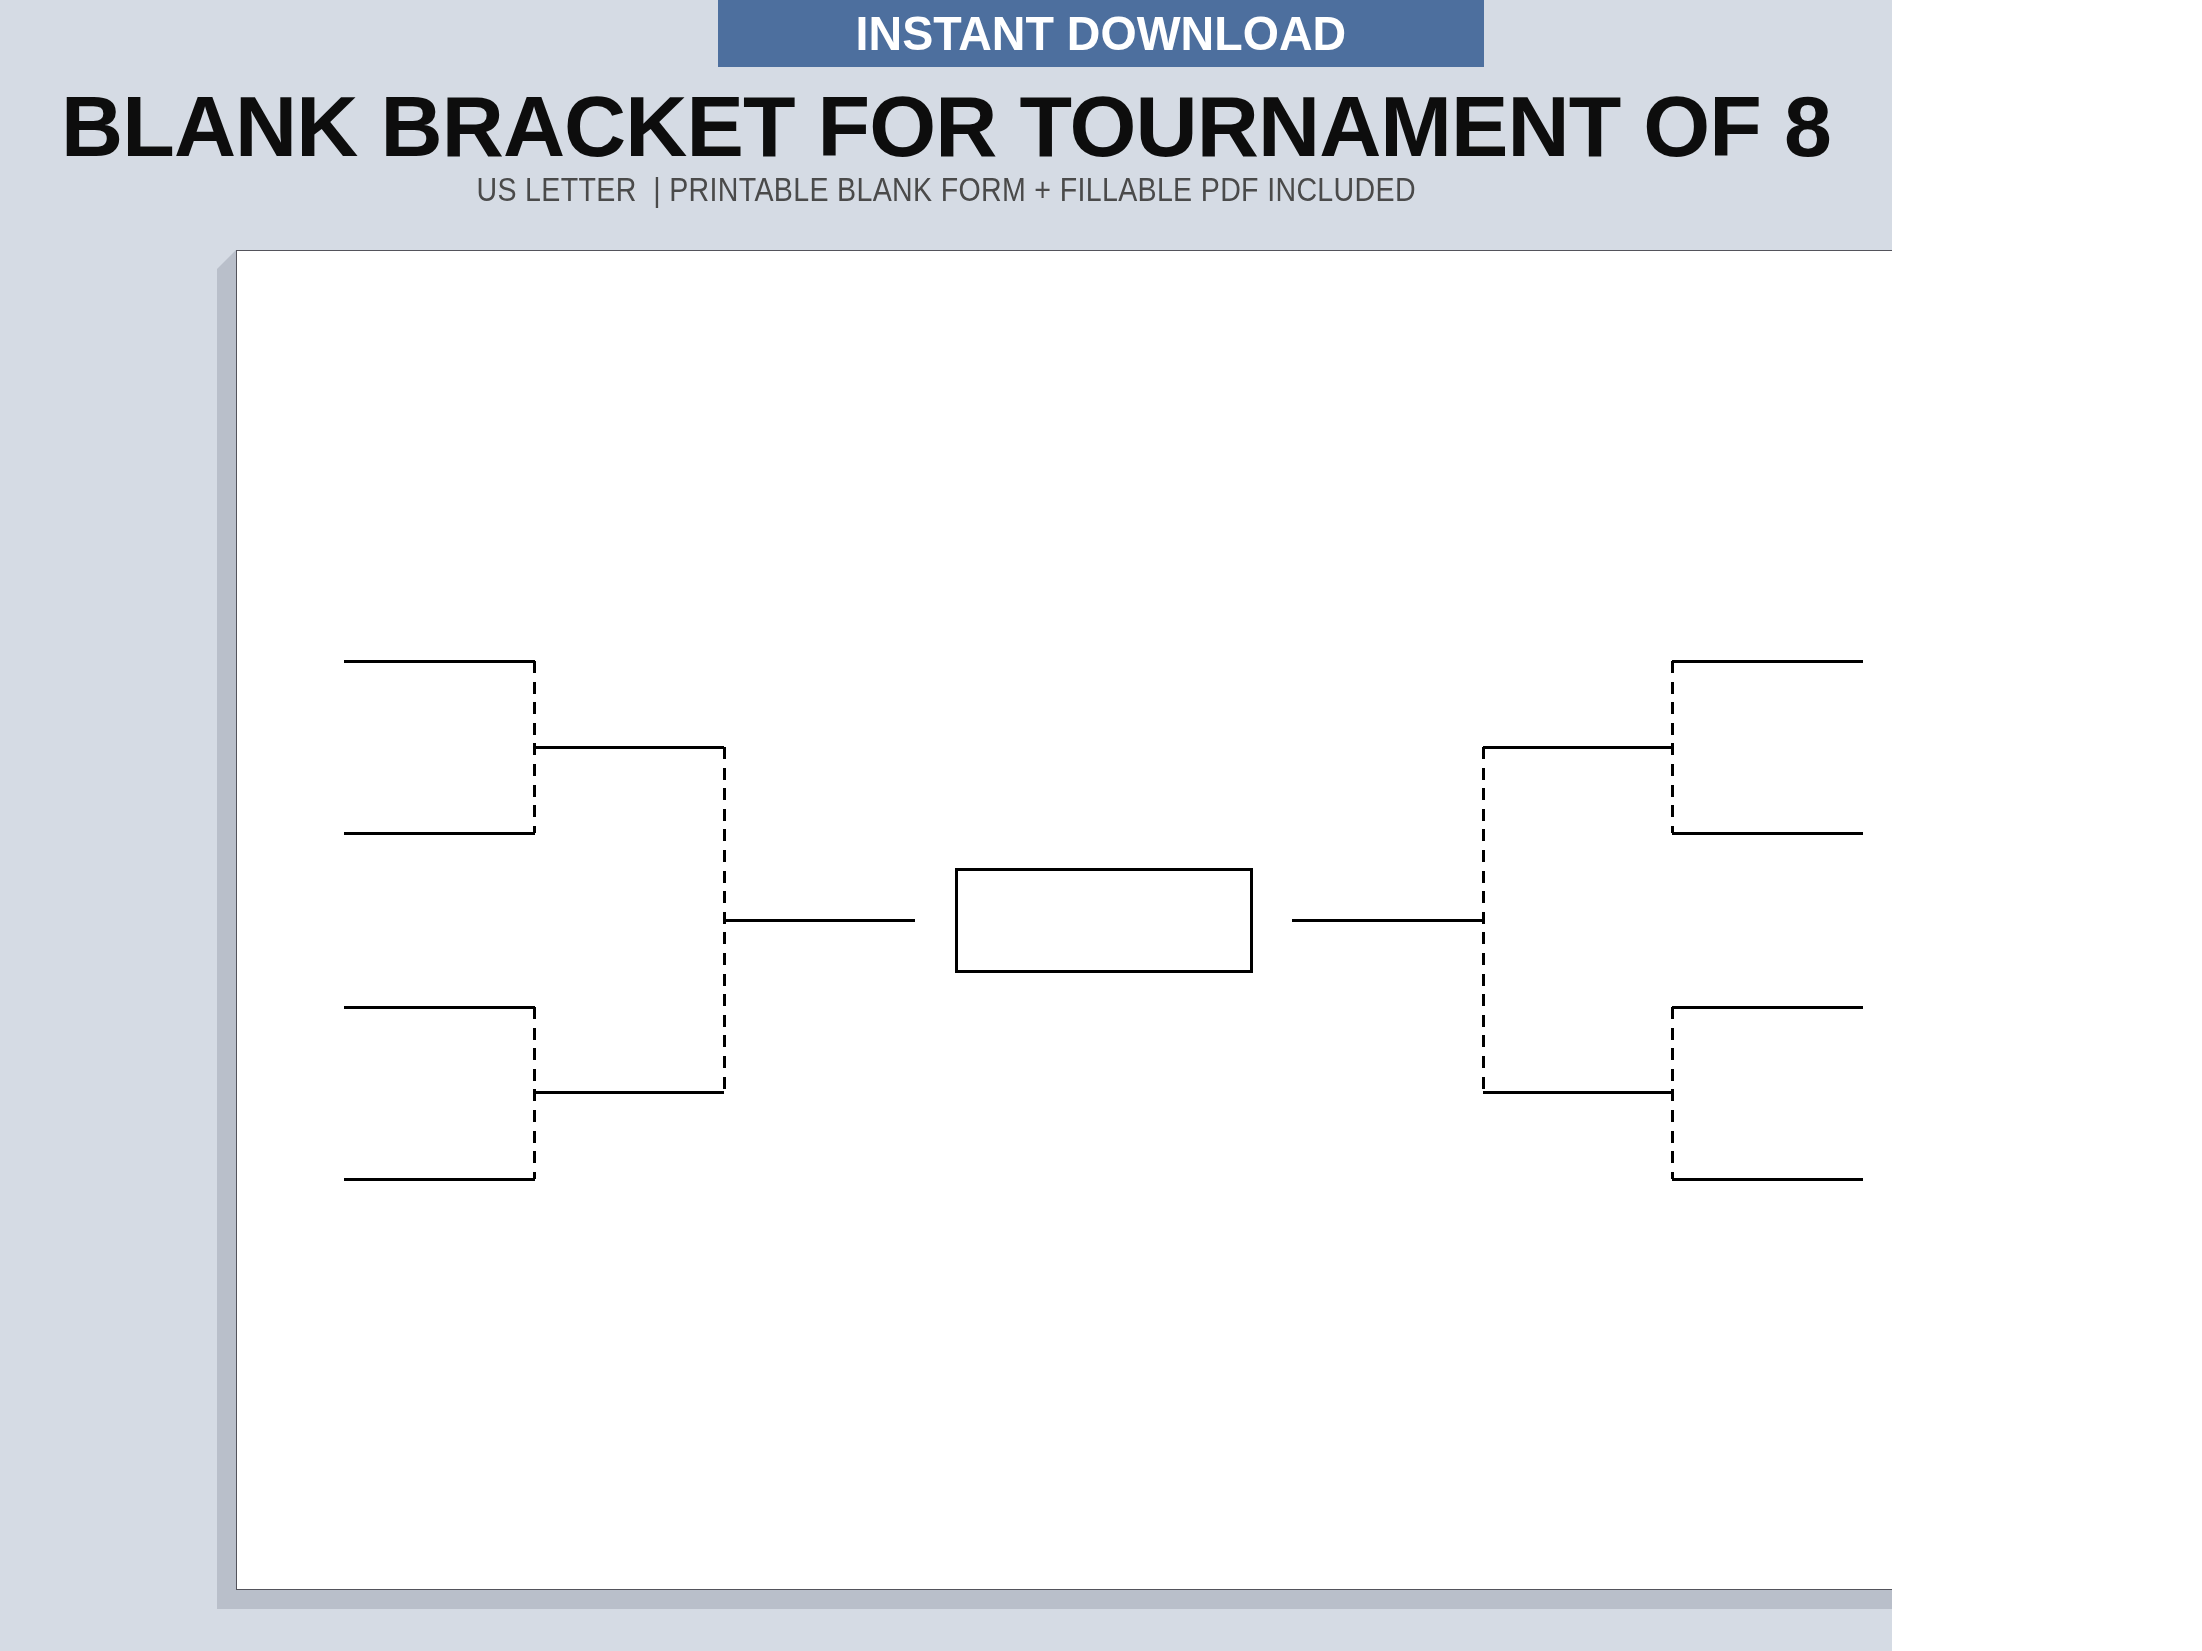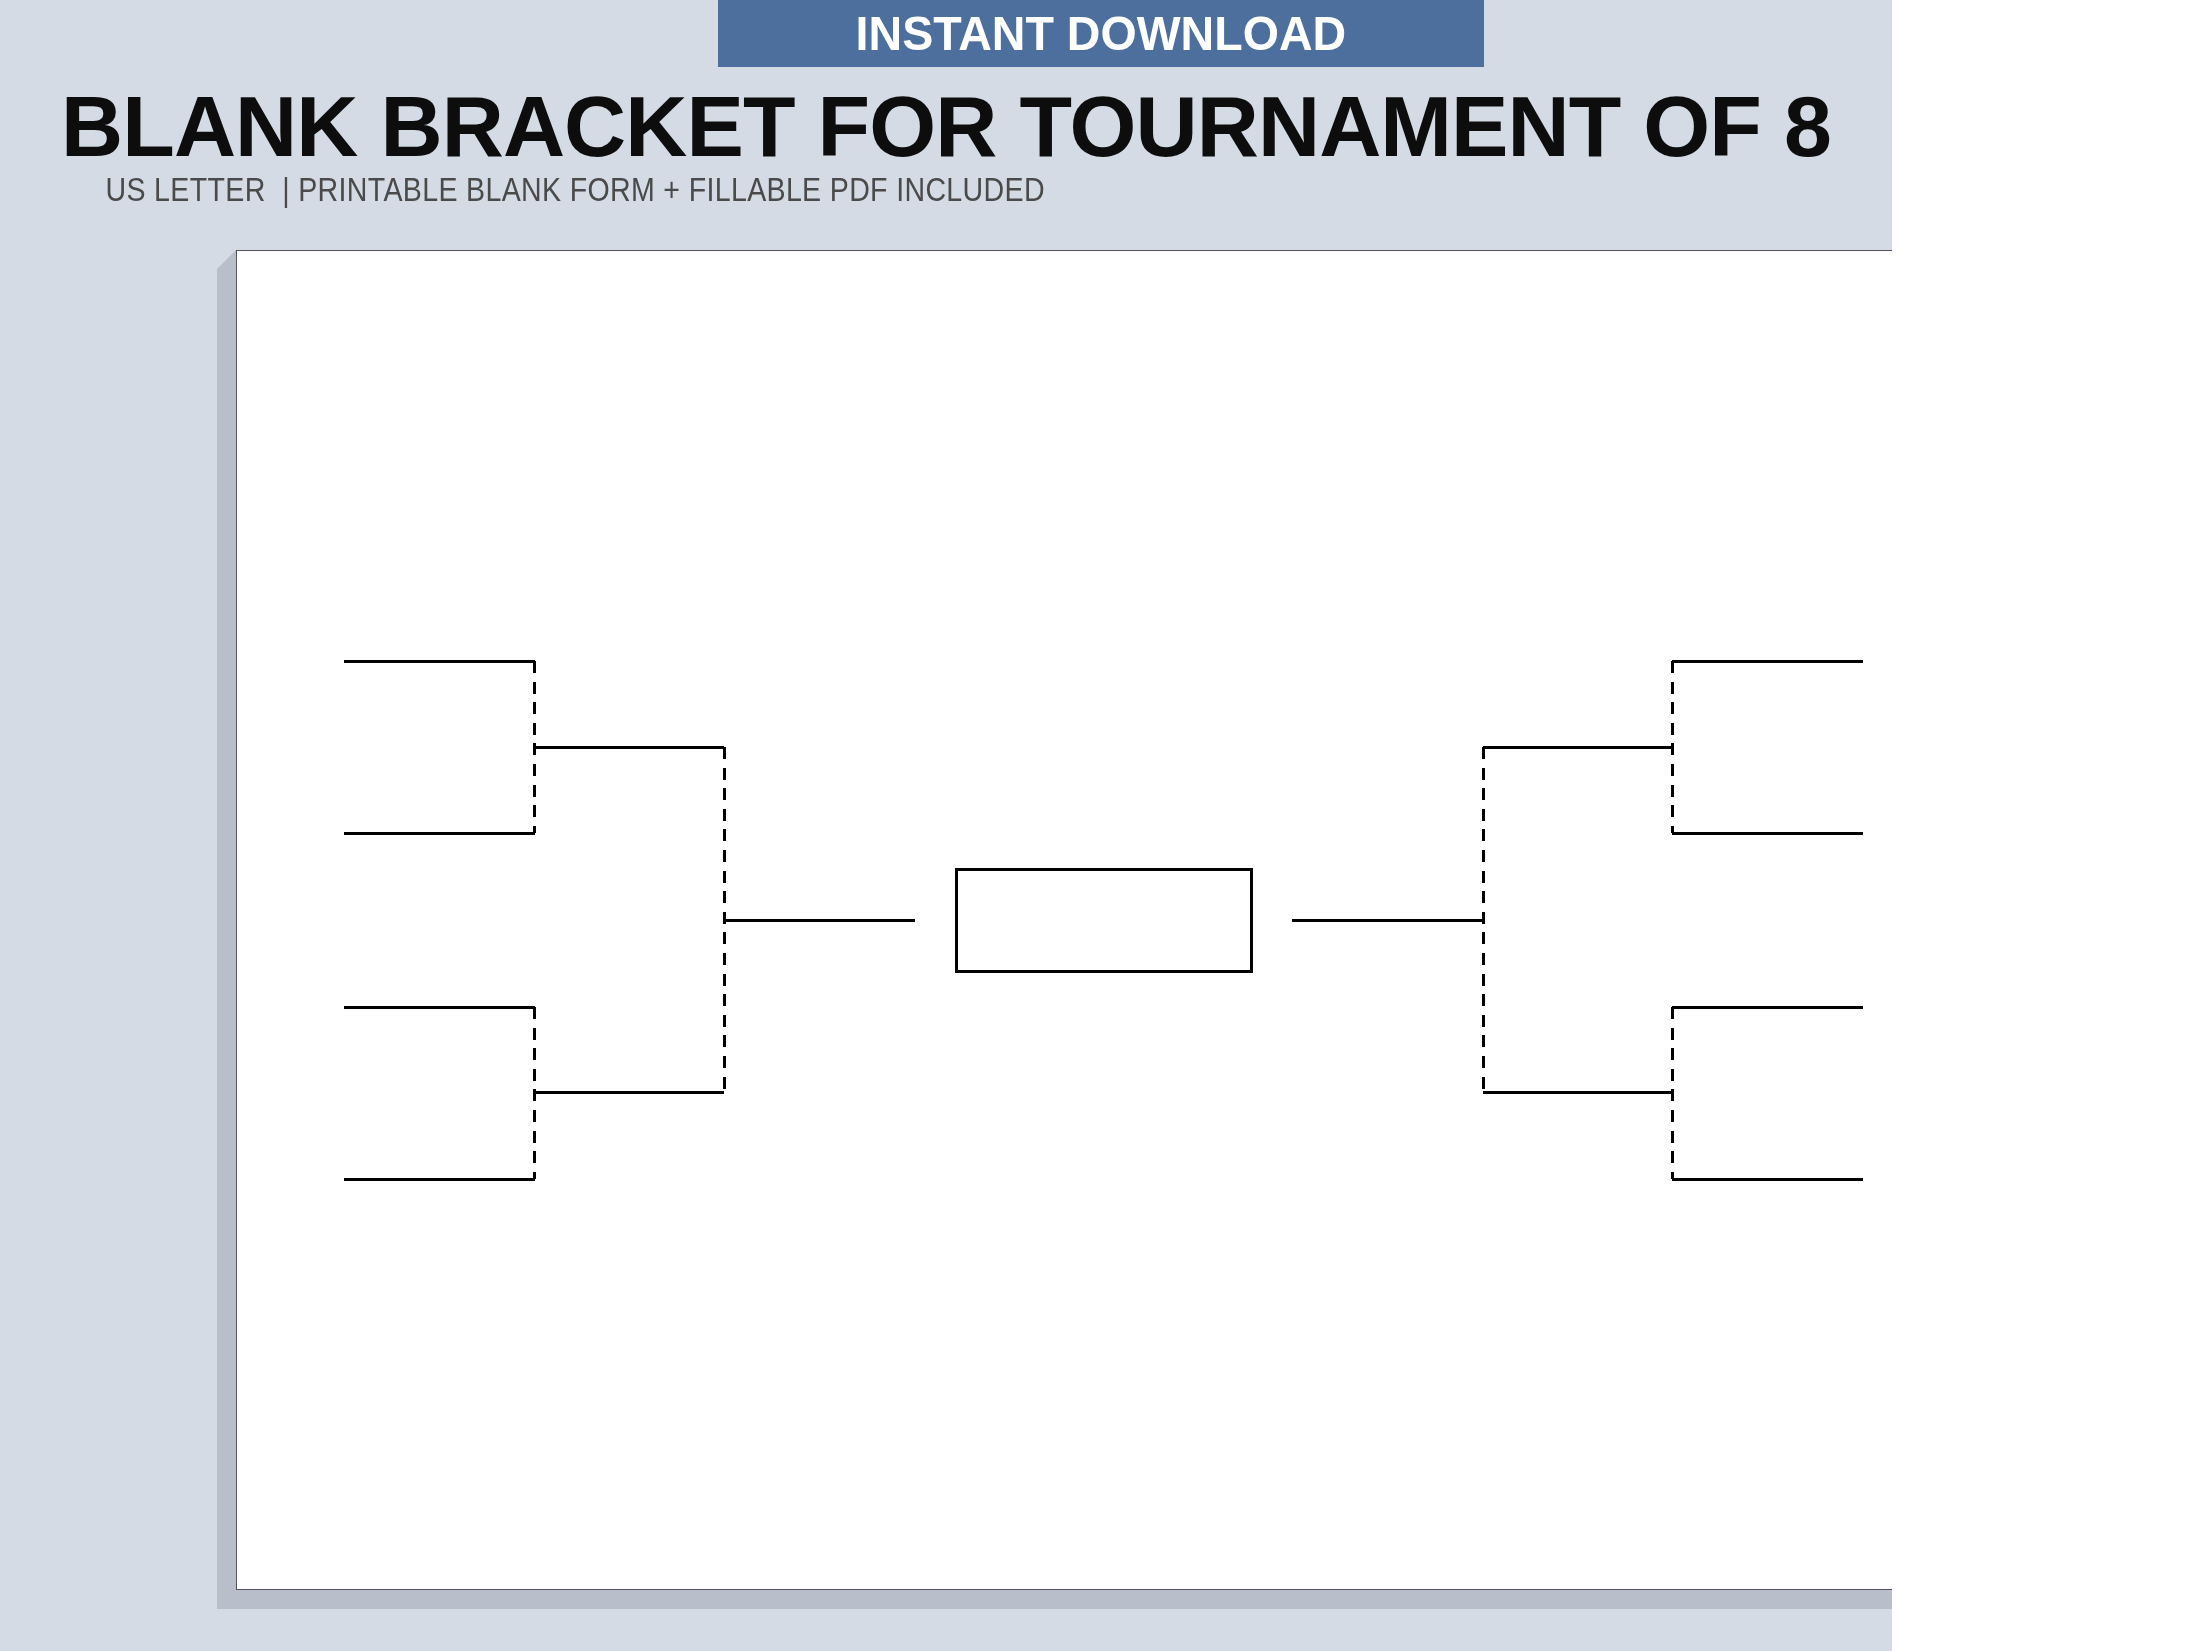--- a/index.html
+++ b/index.html
@@ -42,22 +42,22 @@
     letter-spacing: -0.9px;
     color: #0d0d0d;
     white-space: nowrap;
     z-index: 5;
   }
 
   .subtitle-wrap {
     position: absolute;
     left: 0; top: 170px;
     width: 100%;
+    text-align: center;
     z-index: 5;
-    padding-left: 16px;
   }
   .subtitle {
     display: inline-block;
     font-size: 34px;
     font-weight: 400;
     color: #4a4a4a;
     letter-spacing: 0.4px;
     white-space: nowrap;
     transform: scaleX(0.84);
     transform-origin: center;

